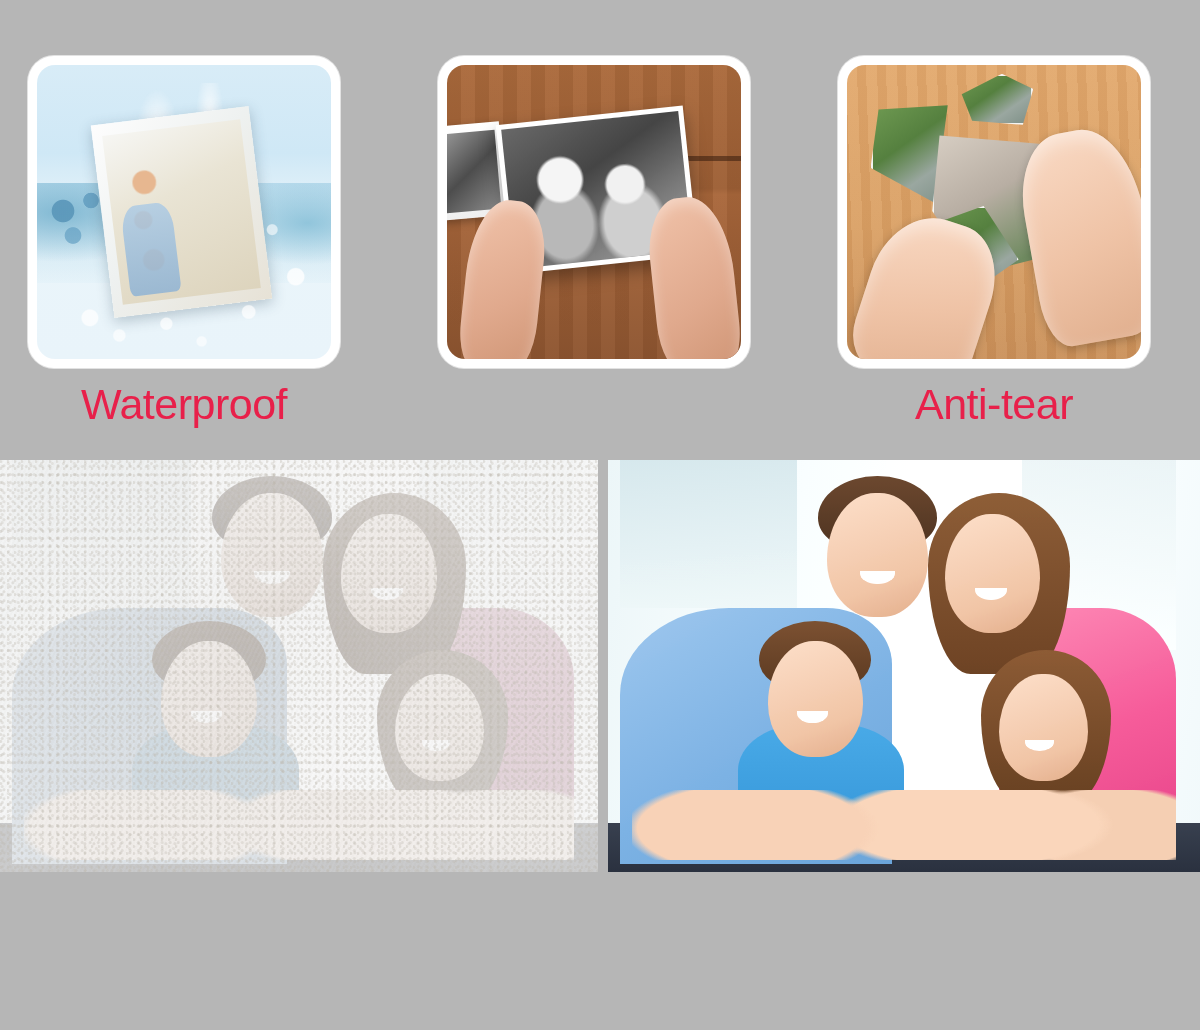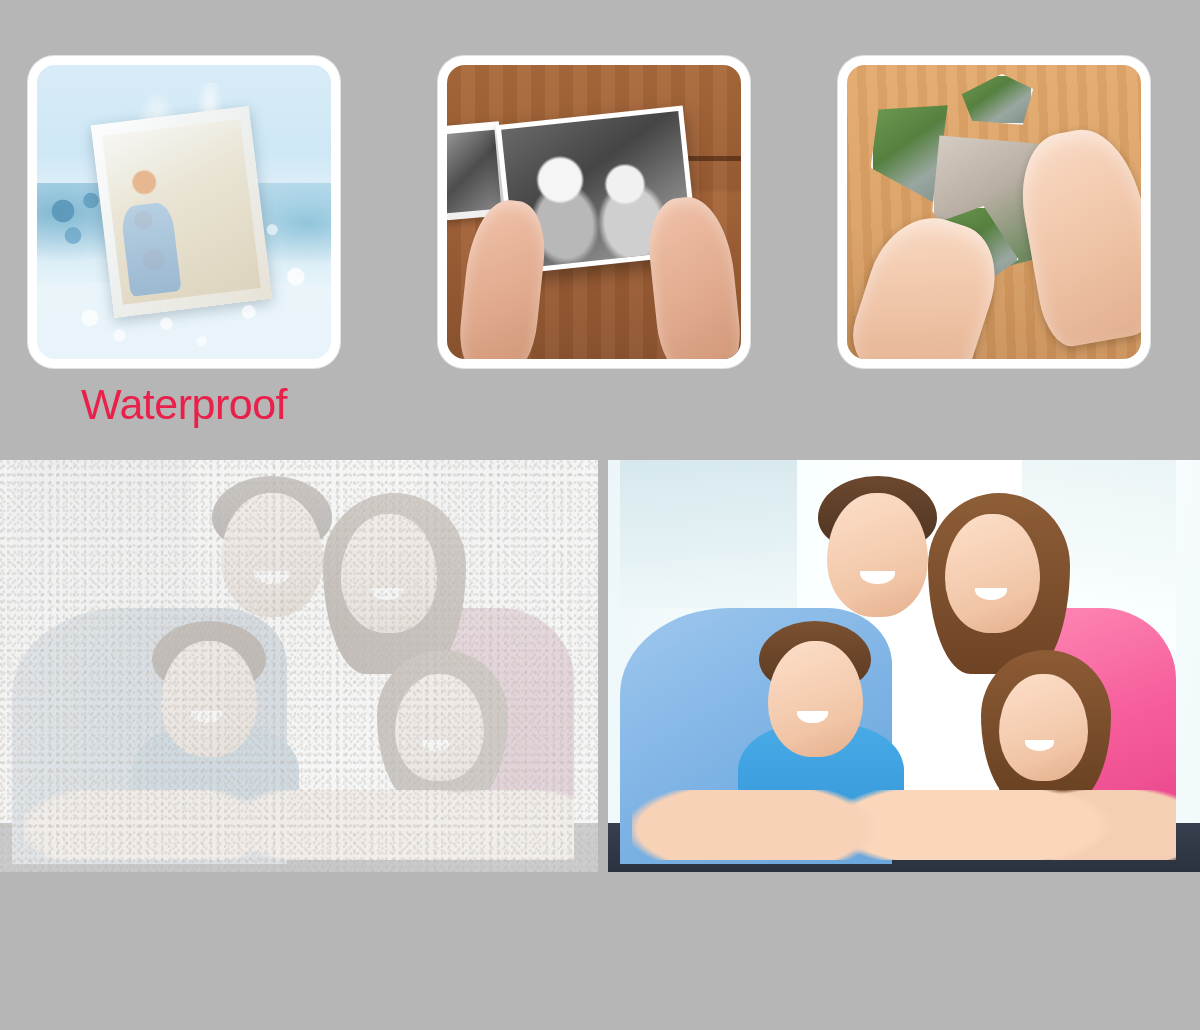--- a/index.html
+++ b/index.html
@@ -400,20 +400,21 @@
         <div class="tr-piece tr-p1"></div>
         <div class="tr-piece tr-p2"></div>
         <div class="tr-piece tr-p3"></div>
         <div class="tr-piece tr-p4"></div>
         <div class="tr-hand-l"></div>
         <div class="tr-hand-r"></div>
       </div>
     </div>
 
     <div class="feature-label c1">Waterproof</div>
+    <div class="feature-label c3">Anti-tear</div>
   </div>
 
   <div class="compare-strip">
 
     <div class="compare-photo faded">
       <div class="family-scene">
         <div class="fs-bg"></div>
         <div class="fs-window"></div>
         <div class="fs-window2"></div>
         <div class="fs-couch"></div>

